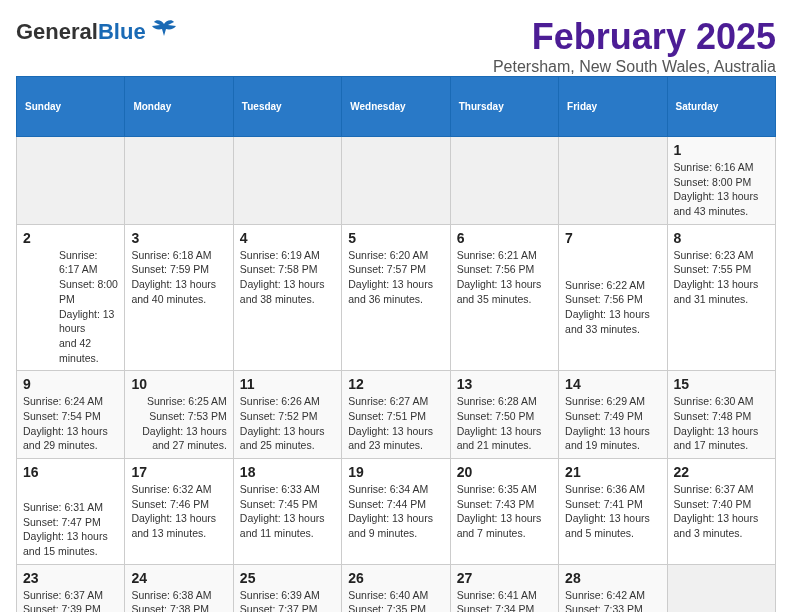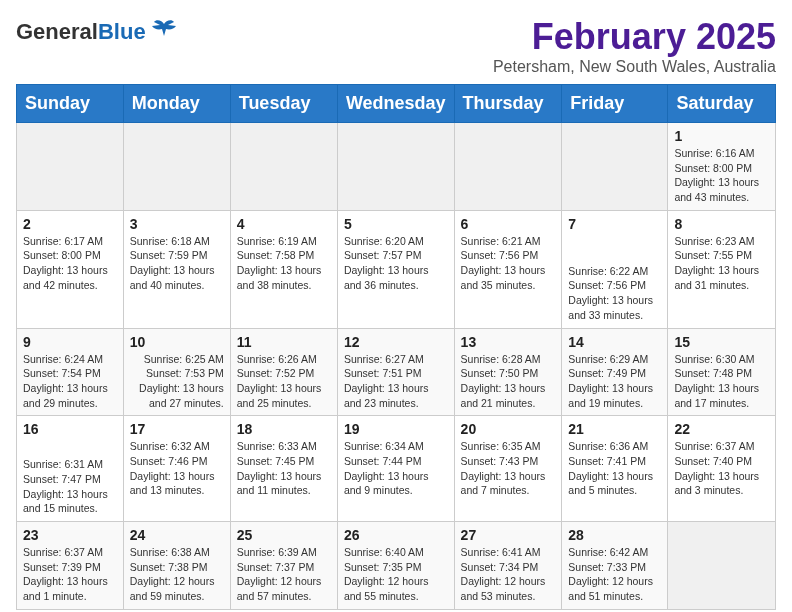--- a/index.html
+++ b/index.html
@@ -7,21 +7,20 @@
       font-family: Arial, sans-serif;
       background: #fff;
       width: 792px;
       min-height: 612px;
       padding: 16px;
     }
     .header-area {
       display: flex;
       justify-content: space-between;
       align-items: flex-start;
-      margin-bottom: 8px;
       gap: 40px;
     }
     .logo {
       display: flex;
       flex-direction: column;
       align-items: flex-start;
     }
     .title-area {
       text-align: right;
     }
@@ -35,23 +34,23 @@
       color: #555;
     }
     .calendar {
       width: 100%;
       border-collapse: collapse;
       border: 1px solid #ccc;
     }
     .calendar th {
       background-color: #2979c7;
       color: #fff;
-      font-size: 18px;
+      font-size: 10px;
       font-weight: bold;
-      padding: 8px 8px;
+      padding: 24px 8px;
       text-align: left;
       border: 1px solid #1a6ab5;
       margin-top: 48px;
     }
     .calendar td {
       border: 1px solid #ccc;
       vertical-align: top;
       padding: 5px 6px;
       width: 14.28%;
       min-height: 90px;
@@ -124,21 +123,21 @@
           <div class="day-number">1</div>
           <div class="day-info" style="white-space: pre-line;">Sunrise: 6:16 AM
 Sunset: 8:00 PM
 Daylight: 13 hours
 and 43 minutes.</div>
         </td>
       </tr>
       <tr>
         <td>
           <div class="day-number">2</div>
-          <div class="day-info" style="white-space: pre-line;">Sunrise: 6:17 AM
+          <div class="day-info" style="white-space: pre-line; margin-left: 36px;">Sunrise: 6:17 AM
 Sunset: 8:00 PM
 Daylight: 13 hours
 and 42 minutes.</div>
         </td>
         <td>
           <div class="day-number">3</div>
           <div class="day-info" style="white-space: pre-line;">Sunrise: 6:18 AM
 Sunset: 7:59 PM
 Daylight: 13 hours
 and 40 minutes.</div>

